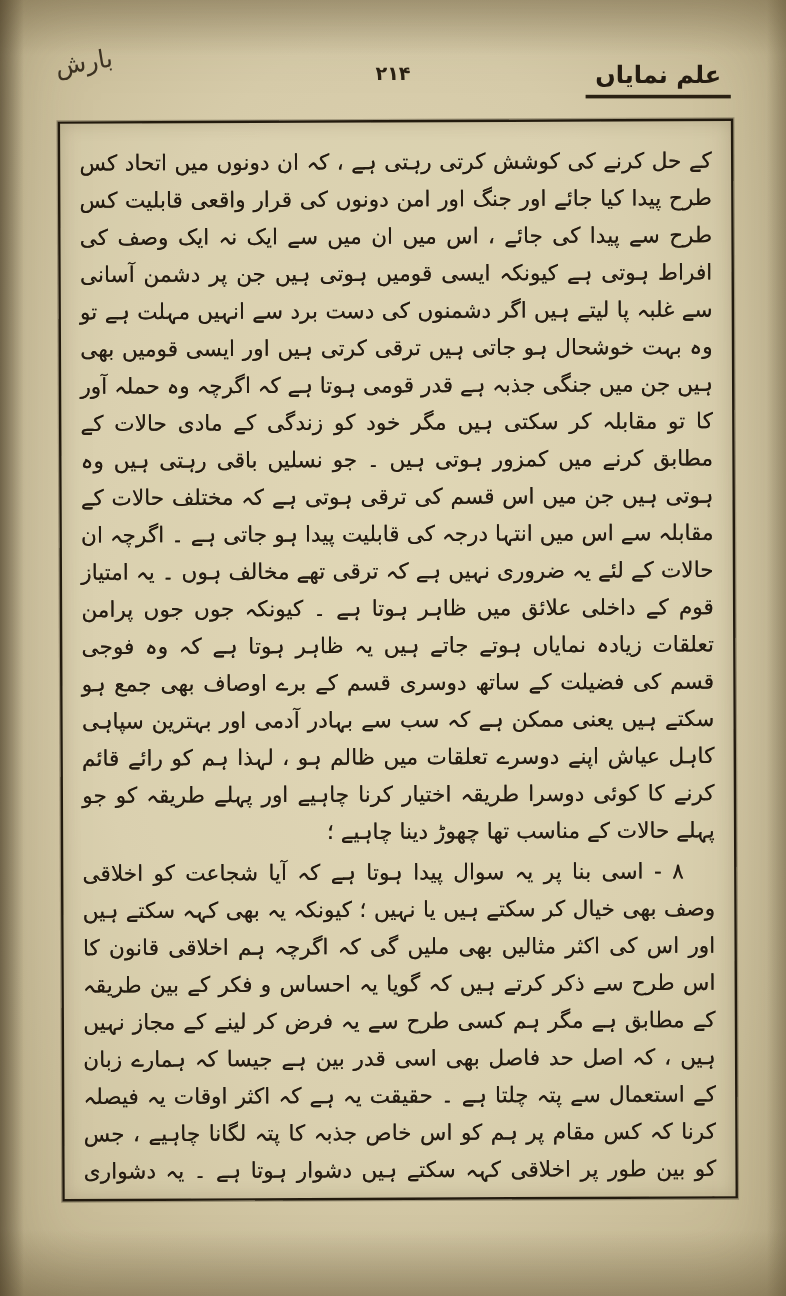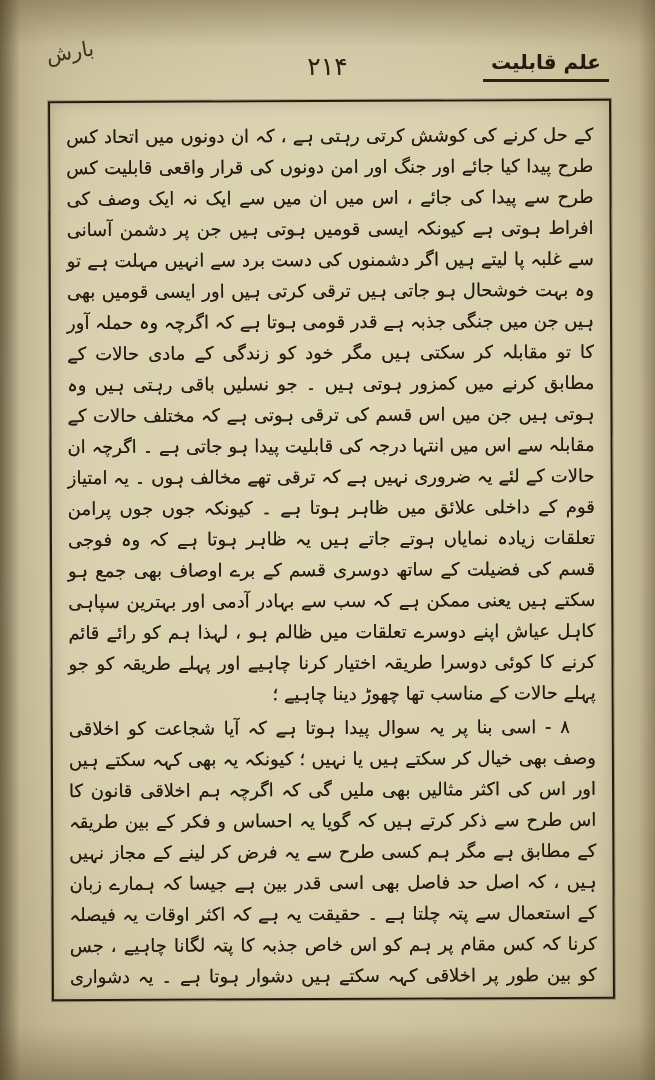--- a/index.html
+++ b/index.html
@@ -18,21 +18,21 @@
     box-shadow: inset 0 0 70px rgba(80,66,38,.35);
   }
   .runhead{
     position:absolute; top:50px; right:46px;
     font-size:20px; font-weight:bold; color:#241b10;
     padding:0 8px 5px; border-bottom:3px solid #2a2113;
     letter-spacing:.5px;
   }
   .pagenum{
     position:absolute; top:52px; left:50%; transform:translateX(-50%);
-    font-size:25px; font-weight:normal; color:#2a2113; letter-spacing:3px;
+    font-size:16px; font-weight:bold; color:#2a2113; letter-spacing:3px;
   }
   .marginnote{
     position:absolute; top:40px; left:46px;
     font-size:21px; color:#3c3222;
     transform:rotate(-9deg);
   }
   .frame{
     position:absolute; top:100px; left:50px; right:42px; bottom:80px;
     border:2px solid #221a0e;
     box-shadow: 0 0 0 1px rgba(36,29,17,.30), inset 0 0 14px rgba(86,70,42,.22);
@@ -55,21 +55,21 @@
 </style>
 </head>
 <body>
 
 <div class="scan">
 
   <div class="marginnote">بارش</div>
 
   <div class="pagenum">۲۱۴</div>
 
-  <div class="runhead">علم قابلیت</div>
+  <div class="runhead">علم نمایاں</div>
 
   <div class="frame">
     <div class="bodytext" id="paragraphs">
         <p class="para">کے حل کرنے کی کوشش کرتی رہتی ہے ، کہ ان دونوں میں اتحاد کس طرح پیدا کیا جائے اور جنگ اور امن دونوں کی قرار واقعی قابلیت کس طرح سے پیدا کی جائے ، اس میں ان میں سے ایک نہ ایک وصف کی افراط ہوتی ہے کیونکہ ایسی قومیں ہوتی ہیں جن پر دشمن آسانی سے غلبہ پا لیتے ہیں اگر دشمنوں کی دست برد سے انہیں مہلت ہے تو وہ بہت خوشحال ہو جاتی ہیں ترقی کرتی ہیں اور ایسی قومیں بھی ہیں جن میں جنگی جذبہ ہے قدر قومی ہوتا ہے کہ اگرچہ وہ حملہ آور کا تو مقابلہ کر سکتی ہیں مگر خود کو زندگی کے مادی حالات کے مطابق کرنے میں کمزور ہوتی ہیں ۔ جو نسلیں باقی رہتی ہیں وہ ہوتی ہیں جن میں اس قسم کی ترقی ہوتی ہے کہ مختلف حالات کے مقابلہ سے اس میں انتہا درجہ کی قابلیت پیدا ہو جاتی ہے ۔ اگرچہ ان حالات کے لئے یہ ضروری نہیں ہے کہ ترقی تھے مخالف ہوں ۔ یہ امتیاز قوم کے داخلی علائق میں ظاہر ہوتا ہے ۔ کیونکہ جوں جوں پرامن تعلقات زیادہ نمایاں ہوتے جاتے ہیں یہ ظاہر ہوتا ہے کہ وہ فوجی قسم کی فضیلت کے ساتھ دوسری قسم کے برے اوصاف بھی جمع ہو سکتے ہیں یعنی ممکن ہے کہ سب سے بہادر آدمی اور بہترین سپاہی کاہل عیاش اپنے دوسرے تعلقات میں ظالم ہو ، لہذا ہم کو رائے قائم کرنے کا کوئی دوسرا طریقہ اختیار کرنا چاہیے اور پہلے طریقہ کو جو پہلے حالات کے مناسب تھا چھوڑ دینا چاہیے ؛</p>
         <p class="para">۸ - اسی بنا پر یہ سوال پیدا ہوتا ہے کہ آیا شجاعت کو اخلاقی وصف بھی خیال کر سکتے ہیں یا نہیں ؛ کیونکہ یہ بھی کہہ سکتے ہیں اور اس کی اکثر مثالیں بھی ملیں گی کہ اگرچہ ہم اخلاقی قانون کا اس طرح سے ذکر کرتے ہیں کہ گویا یہ احساس و فکر کے بین طریقہ کے مطابق ہے مگر ہم کسی طرح سے یہ فرض کر لینے کے مجاز نہیں ہیں ، کہ اصل حد فاصل بھی اسی قدر بین ہے جیسا کہ ہمارے زبان کے استعمال سے پتہ چلتا ہے ۔ حقیقت یہ ہے کہ اکثر اوقات یہ فیصلہ کرنا کہ کس مقام پر ہم کو اس خاص جذبہ کا پتہ لگانا چاہیے ، جس کو بین طور پر اخلاقی کہہ سکتے ہیں دشوار ہوتا ہے ۔ یہ دشواری اسی وجہ سے اور</p>
       </div>
   </div>
 
 </div>
 

